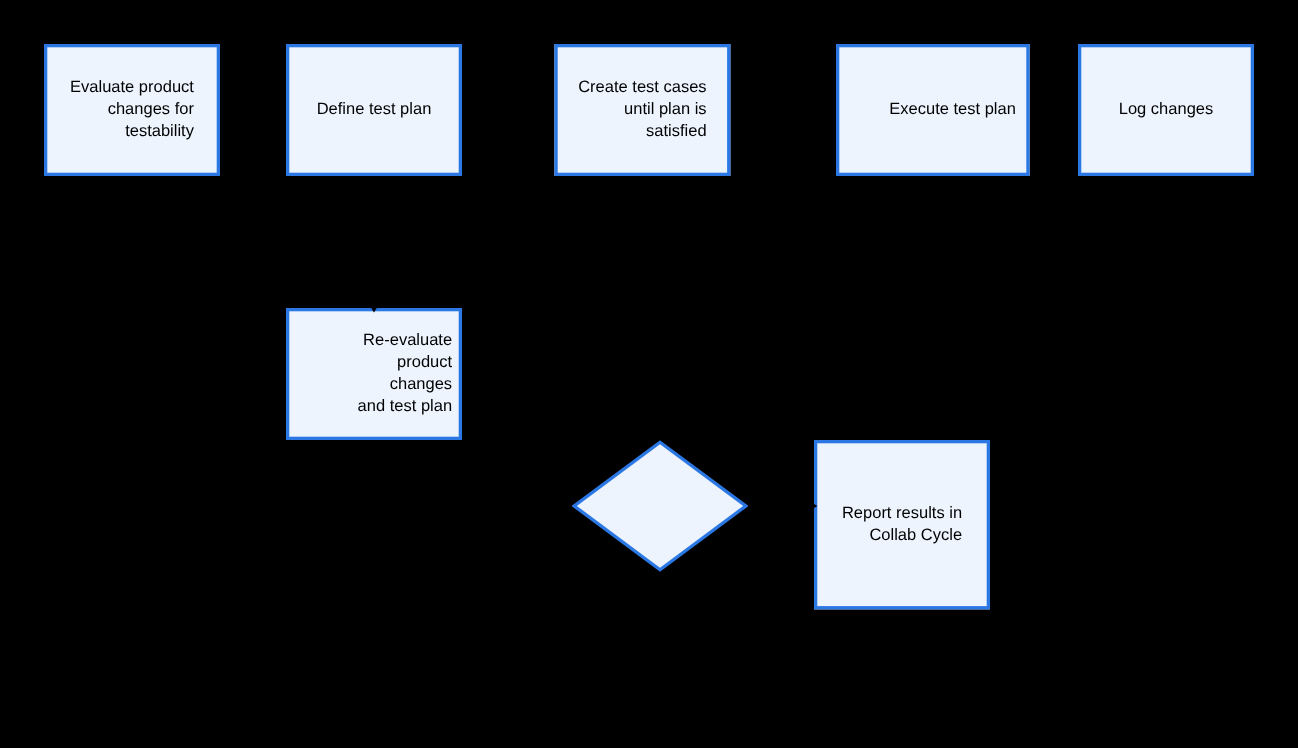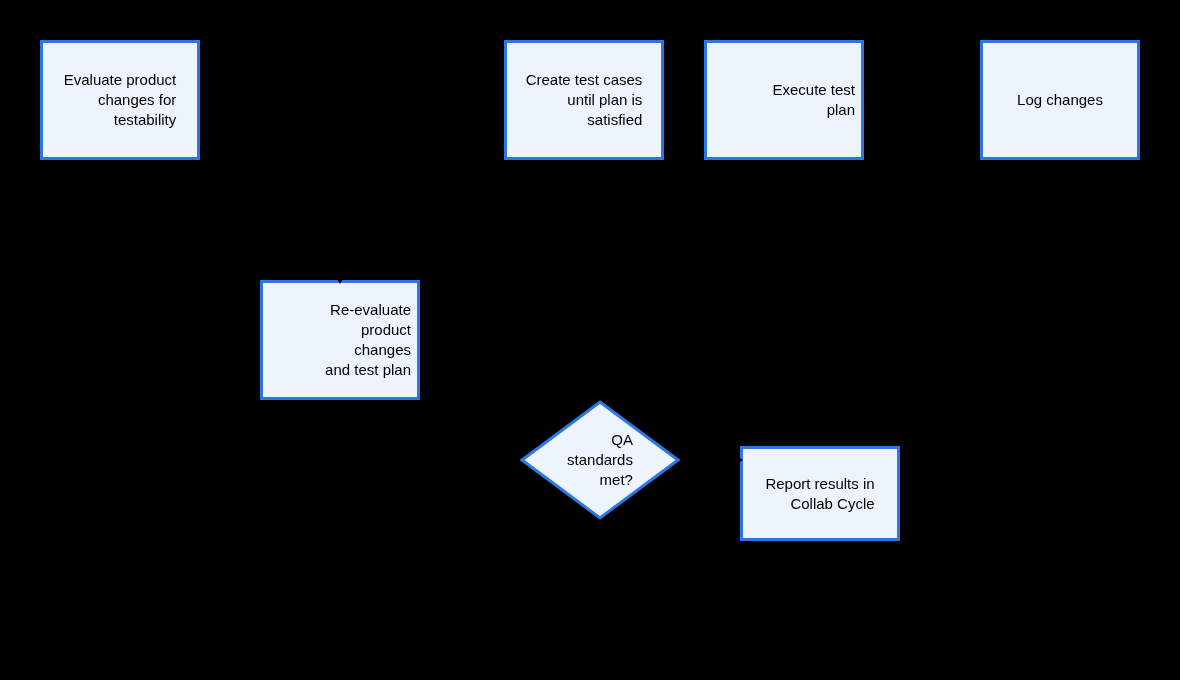--- a/index.html
+++ b/index.html
@@ -73,52 +73,52 @@
 <body style="background: rgb(0, 0, 0);">
 
 <div id="canvas" style="--shape-fill: #edf4fe; --shape-border: #2b78e4; --text-color: #000000; width: 1180px; height: 680px; background: rgb(0, 0, 0);">
 
   <div class="node rect" style="left: 40px; top: 40px; width: 160px; height: 120px;">
     <div class="label">Evaluate product
 changes for
 testability</div>
   </div>
 
+  <div class="node rect" style="left: 260px; top: 40px; width: 160px; height: 120px;">
+    <div class="label">Define test plan</div>
+  </div>
 
   <div class="node rect" style="left: 504px; top: 40px; width: 160px; height: 120px;">
     <div class="label">Create test cases
 until plan is
 satisfied</div>
   </div>
 
-  <div class="node rect" style="left: 704px; top: 40px; width: 160px; height: 120px; padding-left: 36px;">
+  <div class="node rect" style="left: 760px; top: 40px; width: 176px; height: 120px; padding-left: 36px;">
     <div class="label">Execute test plan</div>
   </div>
 
   <div class="node rect" style="left: 980px; top: 40px; width: 160px; height: 120px;">
     <div class="label">Log changes</div>
   </div>
 
 
   <div class="node rect" style="left: 260px; top: 280px; width: 160px; height: 120px; padding-left: 32px;">
     <div class="label">Re-evaluate
 product changes
 and test plan</div>
   </div>
 
   <div class="node diamond" style="left: 520px; top: 400px; width: 160px; height: 120px;">
     <svg class="diamond-svg" viewBox="0 0 160 120" preserveAspectRatio="none">
       <polygon points="80,2 158,60 80,118 2,60"></polygon>
     </svg>
-    <div class="label">QA
-standards
-met?</div>
   </div>
 
-  <div class="node rect" style="left: 740px; top: 400px; width: 160px; height: 95px; margin-top: 46px;">
+  <div class="node rect" style="left: 740px; top: 400px; width: 160px; height: 154px;">
     <div class="label">Report results in
 Collab Cycle</div>
   </div>
 
 
   <div class="arrowhead down" style="left: 335px; top: 276px;"></div>
   <div class="arrowhead right" style="left: 735px; top: 455px;"></div>
 
 </div>
 

